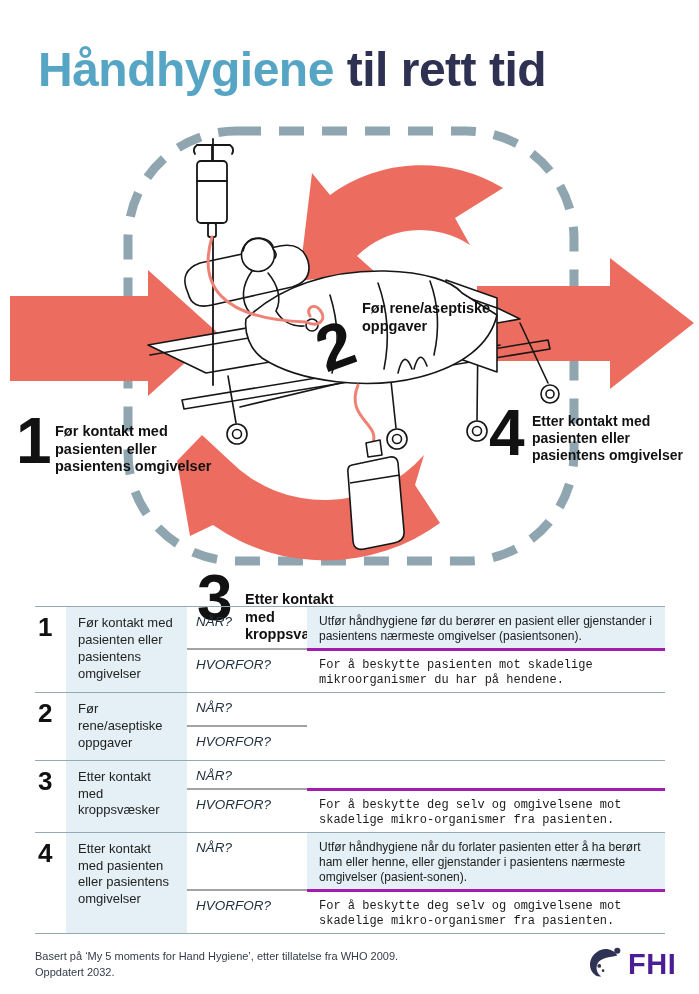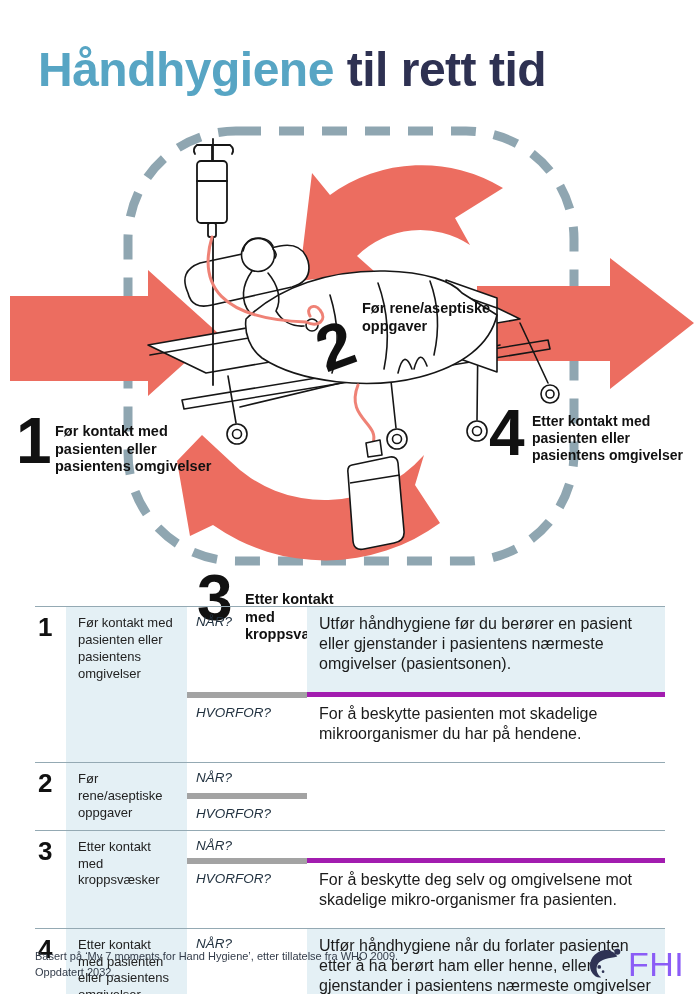--- a/index.html
+++ b/index.html
@@ -20,30 +20,30 @@
 
   
   .mtable{position:absolute;left:35px;top:598px;width:630px;border-bottom:1.5px solid #94A9B3;}
   .trow{display:grid;grid-template-columns:31px 121px 120px 1fr;grid-template-rows:auto auto;
         border-top:1.5px solid #94A9B3;}
   .cell{box-sizing:border-box;}
   .cnum{grid-row:1 / span 2;grid-column:1;font-size:26px;font-weight:700;color:#111;padding:5px 0 0 3px;}
   .ctitle{grid-row:1 / span 2;grid-column:2;background:#E4F0F5;font-size:13px;color:#222;
           padding:8px 8px 8px 12px;line-height:1.3;}
   .qlabel{font-size:13.5px;color:#223240;padding:7px 4px 5px 9px;font-style:italic;}
-  .qtext{font-size:16px;color:#1b1b1b;line-height:1.25;padding:7px 10px 18px 12px;}
+  .qtext{font-size:12px;color:#1b1b1b;line-height:1.25;padding:7px 10px 4px 12px;}
   .when-label{grid-column:3;grid-row:1;}
   .when-text{grid-column:4;grid-row:1;background:#E4F0F5;min-height:40px;}
-  .why-label{grid-column:3;grid-row:2;border-top:6px solid #a3a3a3;}
-  .why-text{grid-column:4;grid-row:2;border-top:5px solid #a21caf;min-height:38px;}
+  .why-label{grid-column:3;grid-row:2;border-top:2px solid #a3a3a3;}
+  .why-text{grid-column:4;grid-row:2;border-top:3px solid #a21caf;min-height:38px;font-family:Liberation Mono, monospace;}
 
   
   .footer-text{position:absolute;left:35px;top:941px;font-size:11px;color:#333C4A;line-height:1.45;}
   .fhi{position:absolute;left:585px;top:937px;display:flex;align-items:center;}
-  .fhi-label{font-size:34px;font-weight:400;color:#8b5cf6;letter-spacing:0.5px;margin-left:5px;}
+  .fhi-label{font-size:29px;font-weight:700;color:#4c1d95;letter-spacing:0.5px;margin-left:5px;}
 </style>
 </head>
 <body>
 
 <div class="poster">
 
   <div class="title"><span class="hl">Håndhygiene</span><span class="rest"> til rett tid</span></div>
 
   <div class="illus">
     <svg width="699" height="460" viewBox="0 0 699 460">
@@ -158,21 +158,21 @@
       <div class="cell ctitle">Etter kontakt med pasienten eller pasientens omgivelser</div>
       <div class="cell qlabel when-label">NÅR?</div>
       <div class="cell qtext when-text">Utfør håndhygiene når du forlater pasienten etter å ha berørt ham eller henne, eller gjenstander i pasientens nærmeste omgivelser (pasient-sonen).</div>
       <div class="cell qlabel why-label">HVORFOR?</div>
       <div class="cell qtext why-text">For å beskytte deg selv og omgivelsene mot skadelige mikro-organismer fra pasienten.</div>
     </div>
 
   </div>
 
   <div class="footer-text">
-    <div>Basert på ‘My 7 moments for Hand Hygiene’, etter tillatelse fra WHO 2009.</div>
+    <div>Basert på ‘My 5 moments for Hand Hygiene’, etter tillatelse fra WHO 2009.</div>
     <div>Oppdatert 2032.</div>
   </div>
 
   <div class="fhi">
     <svg width="38" height="38" viewBox="0 0 40 40">
       <path d="M 34 11 C 30 4 20 2 13 7 C 5 12 3 22 8 29 C 10 32 14 34 17 33 C 13 30 11 25 13 20 C 16 13 26 13 34 11 Z" fill="#2E3254"></path>
       <circle cx="34" cy="6" r="3.2" fill="#2E3254"></circle>
       <circle cx="15" cy="22" r="2" fill="#2E3254"></circle>
       <circle cx="19" cy="27" r="1.4" fill="#2E3254"></circle>
     </svg>

